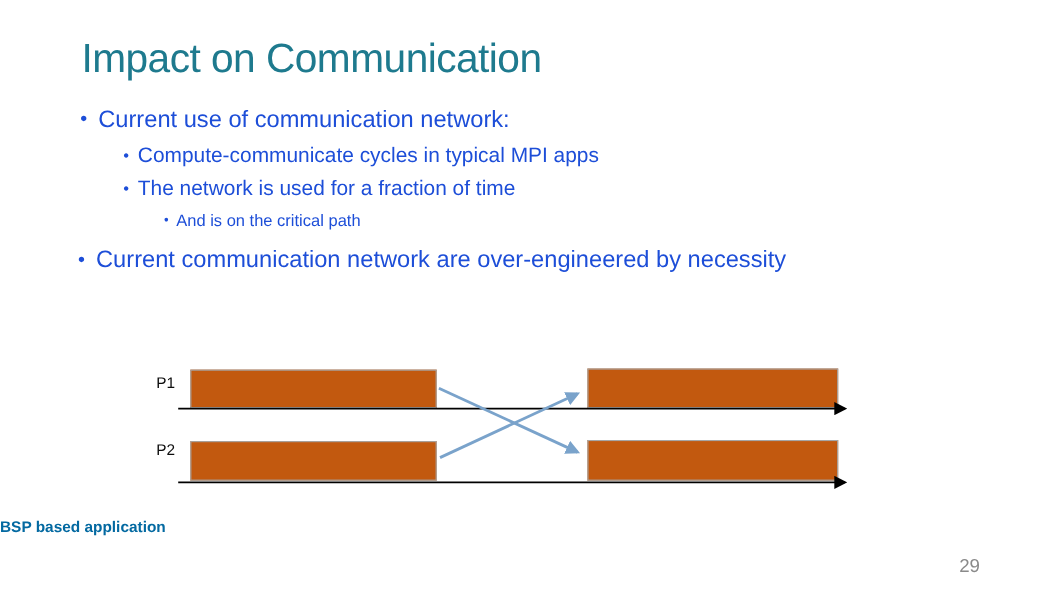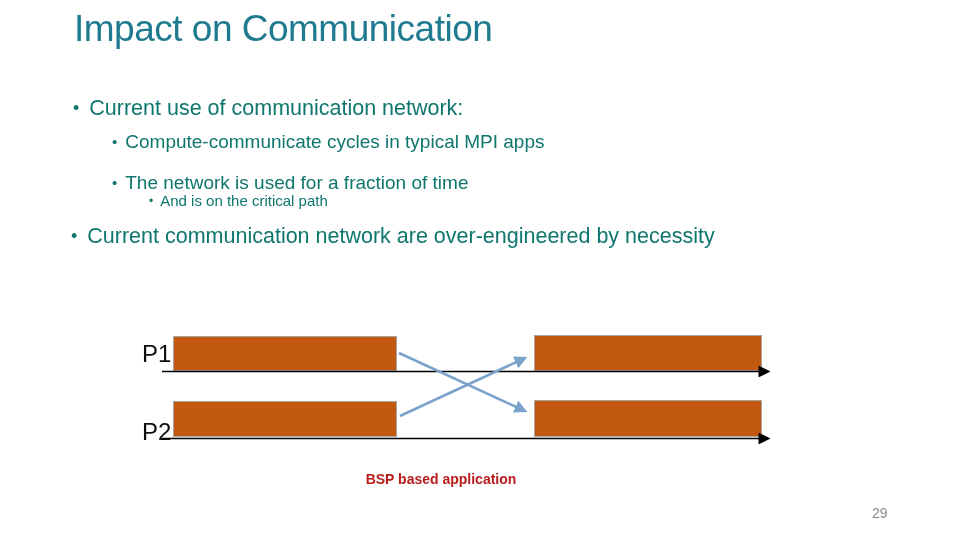--- a/index.html
+++ b/index.html
@@ -6,69 +6,69 @@
   body {
     width: 960px; height: 540px;
     background: var(--background, #ffffff);
     font-family: "Liberation Sans", sans-serif;
     position: relative; overflow: hidden;
     color: #0d0d0d;
   }
   .abs { position: absolute; }
 
   .title {
-    left: 74px; top: 8px;
+    left: 74px; top: 32px;
     font-size: 37px; font-weight: 400;
     color: var(--title-teal, #1E7A8E);
     letter-spacing: -0.5px;
     white-space: nowrap;
   }
 
-  .row { position: absolute; white-space: nowrap; color: #0f766e; }
+  .row { position: absolute; white-space: nowrap; color: #1d4ed8; }
   .row .marker { display: inline-block; }
   .b-l1 { font-size: 21.5px; }
   .b-l1 .marker { margin-right: 10px; font-size: 18px; vertical-align: 1px; }
   .b-l2 { font-size: 19px; text-align: right; }
   .b-l2 .marker { margin-right: 8px; font-size: 15px; vertical-align: 1px; }
   .b-l3 { font-size: 15px; text-align: right; }
   .b-l3 .marker { margin-right: 7px; font-size: 12px; vertical-align: 1px; }
 
   #bullet-1 { left: 73px;  top: 96px; }
   #bullet-2 { left: 112px; top: 131px; }
-  #bullet-3 { left: 112px; top: 161px; margin-top: 11px; }
+  #bullet-3 { left: 112px; top: 161px; }
   #bullet-4 { left: 149px; top: 192px; }
   #bullet-5 { left: 71px;  top: 224px; }
 
   .block {
     position: absolute;
     background: var(--block-orange, #C2590F);
     border: 1px solid var(--block-border-gray, #A6A6A6);
     box-sizing: border-box;
   }
   #p1-block-1 { left: 173px; top: 336px; width: 224px; height: 35px; }
   #p1-block-2 { left: 534px; top: 335px; width: 228px; height: 36px; }
   #p2-block-1 { left: 173px; top: 401px; width: 224px; height: 36px; }
   #p2-block-2 { left: 534px; top: 400px; width: 228px; height: 37px; }
 
-  .proc-label { position: absolute; font-size: 24px; color: #0d0d0d; }
+  .proc-label { position: absolute; font-size: 14px; color: #0d0d0d; }
   #p1-label { left: 142px; top: 340px; }
-  #p2-label { left: 142px; top: 418px; text-align: right; }
+  #p2-label { left: 142px; top: 401px; text-align: right; }
 
   #diagram-svg { position: absolute; left: 0; top: 0; pointer-events: none; }
 
   .caption {
     left: 0; top: 471px; width: 882px;
-    text-align: center;
+    text-align: left;
     font-size: 14px; font-weight: bold;
-    color: #b91c1c;
+    color: #0369a1;
   }
 
   .page-number {
     left: 872px; top: 505px;
-    font-size: 14px;
+    font-size: 17px;
     color: var(--page-number-gray, #8A8A8A);
   }
 </style>
 </head>
 <body>
 
 <div>
 
   <div class="abs title">Impact on Communication</div>
 

